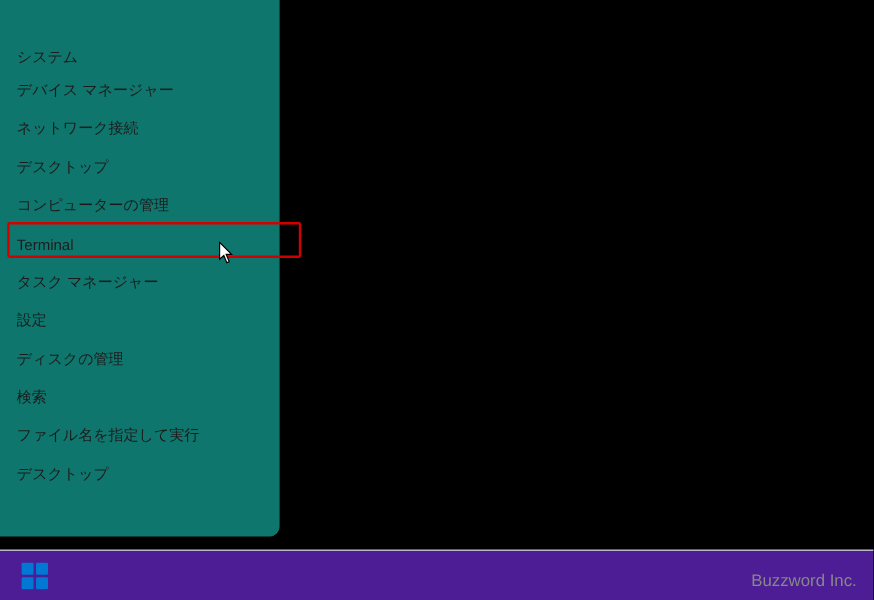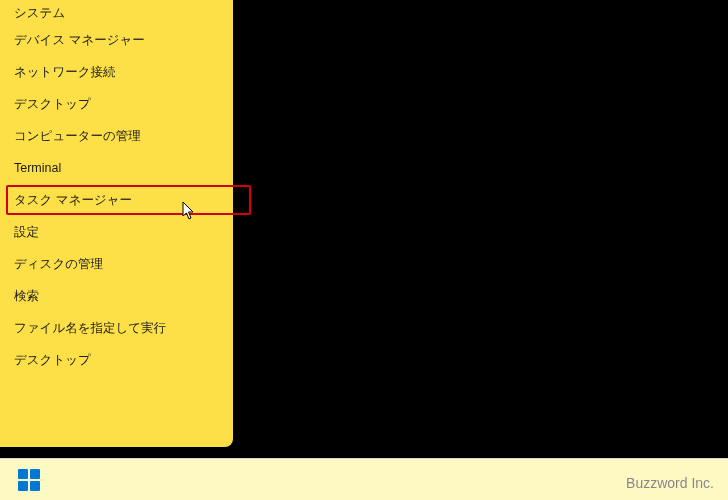--- a/index.html
+++ b/index.html
@@ -4,26 +4,27 @@
 <style>
   * { box-sizing: border-box; margin: 0; padding: 0; }
   html, body { width: 728px; height: 500px; overflow: hidden; font-family: "Segoe UI", "Meiryo", sans-serif; }
   body { background: #000; position: relative; }
 
   .menu {
     position: absolute;
     top: 0; left: 0;
     width: 233px;
     height: 447px;
-    background: #fde047;
+    background: #0f766e;
     border-radius: 0 0 8px 0;
     box-shadow: 0 4px 12px rgba(0,0,0,0.3);
     padding: 0;
     display: flex;
     flex-direction: column;
+    justify-content: center;
   }
 
   .menu-list {
     list-style: none;
     display: flex;
     flex-direction: column;
     padding-top: 0;
   }
 
   .menu-item {
@@ -65,21 +66,21 @@
     height: 20px;
     pointer-events: none;
     z-index: 50;
   }
 
   .taskbar {
     position: absolute;
     left: 0; bottom: 0;
     width: 728px;
     height: 42px;
-    background: #fef9c3;
+    background: #4c1d95;
     border-top: 1px solid #d8d8d8;
     display: flex;
     align-items: center;
   }
 
   .start-btn {
     width: 42px; height: 42px;
     display: flex;
     align-items: center;
     justify-content: center;

